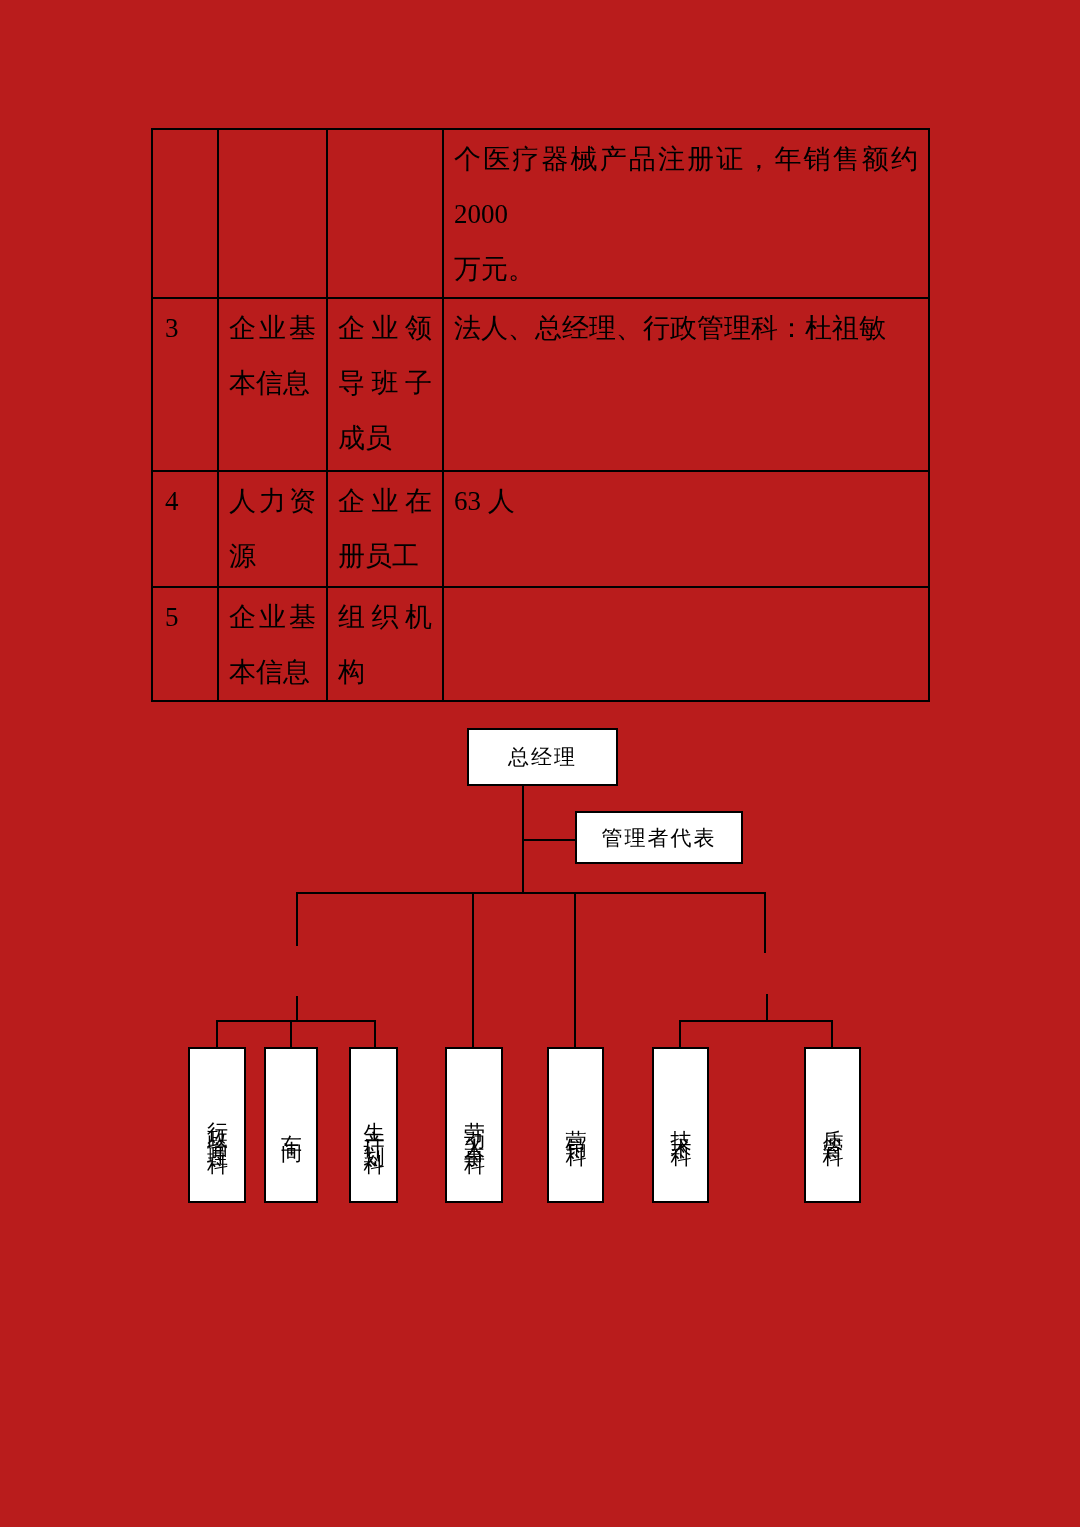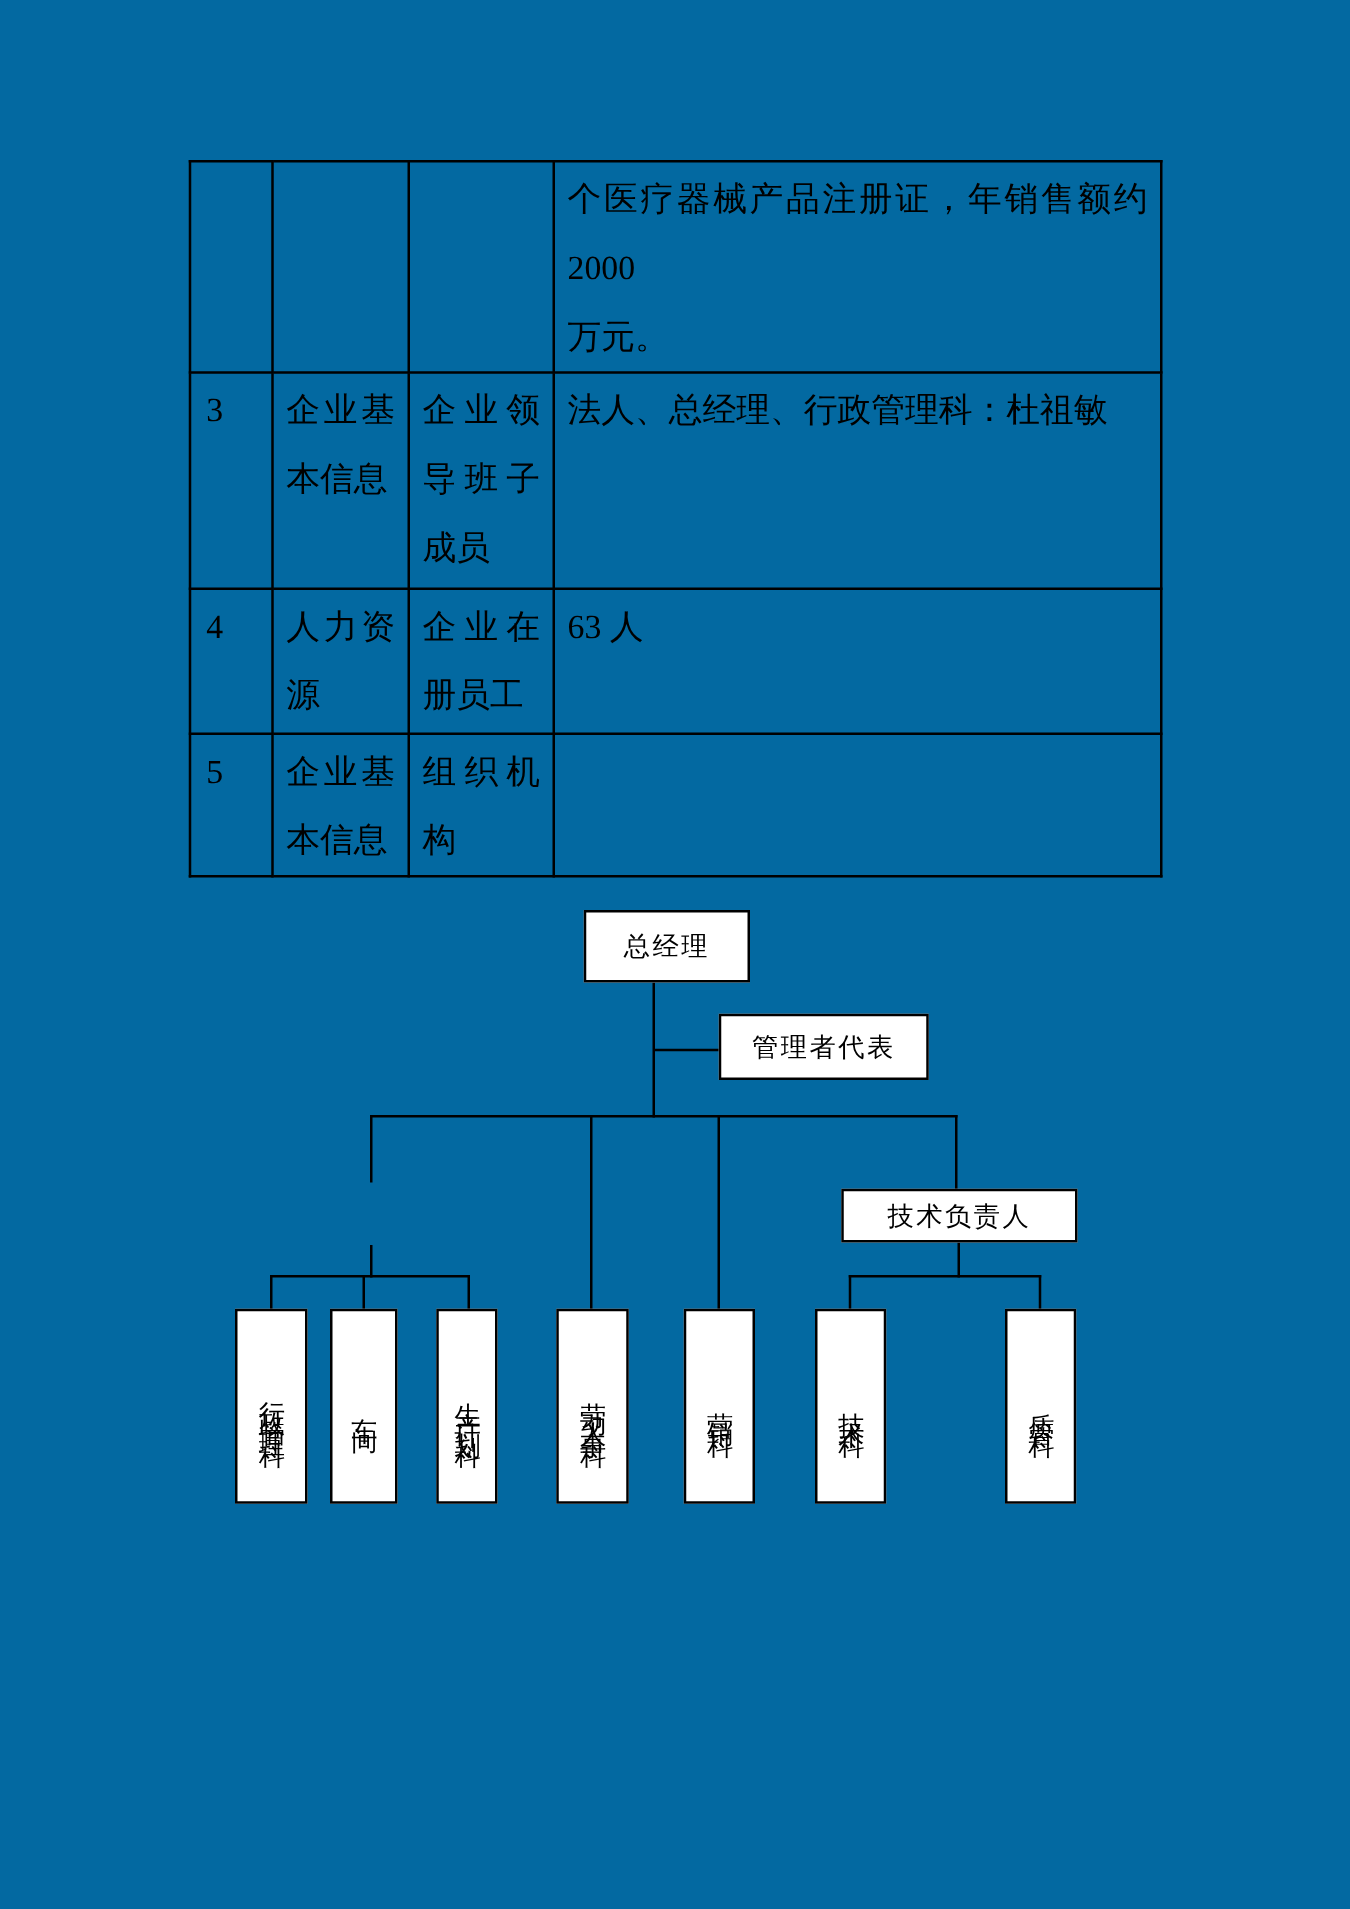--- a/index.html
+++ b/index.html
@@ -4,21 +4,21 @@
 <style>
   * { margin: 0; padding: 0; box-sizing: border-box; }
   html, body { background: #ffffff; }
   body {
     width: 1080px; height: 1527px;
     font-family: "Liberation Serif", "DejaVu Serif", serif;
     color: #000;
     position: relative;
     overflow: hidden;
   }
-  .page { position: absolute; left: 0; top: 0; width: 1080px; height: 1527px; background: #0369a1; }
+  .page { position: absolute; left: 0; top: 0; width: 1080px; height: 1527px; background: #b91c1c; }
 
   
   table.doc-table {
     position: absolute; left: 151px; top: 128px;
     border-collapse: collapse; table-layout: fixed;
     width: 777px;
   }
   table.doc-table td {
     border: 2px solid #000;
     vertical-align: top;
@@ -136,32 +136,29 @@
     <div class="hline" style="left:216px; top:1020px; width:160px; height:2px;"></div>
     <div class="vline" style="left:216px; top:1020px; width:2px; height:29px;"></div>
     <div class="vline" style="left:290px; top:1020px; width:2px; height:29px;"></div>
     <div class="vline" style="left:374px; top:1020px; width:2px; height:29px;"></div>
 
     <div class="vline" style="left:766px; top:994px; width:2px; height:28px;"></div>
     <div class="hline" style="left:679px; top:1020px; width:154px; height:2px;"></div>
     <div class="vline" style="left:679px; top:1020px; width:2px; height:29px;"></div>
     <div class="vline" style="left:831px; top:1020px; width:2px; height:29px;"></div>
 
-    <div class="obox" style="left:467px; top:728px; width:133px; height:58px;">
+    <div class="obox" style="left:467px; top:728px; width:151px; height:58px;">
       <span>总经理</span>
     </div>
 
     <div class="obox" style="left:575px; top:811px; width:168px; height:53px;text-align:right;">
       <span>管理者代表</span>
     </div>
 
 
-    <div class="obox" style="left:673px; top:951px; width:189px; height:43px;">
-      <span>技术负责人</span>
-    </div>
 
     <div class="obox" style="left:188px; top:1047px; width:58px; height:156px;">
       <span class="vtext">行政管理科</span>
     </div>
     <div class="obox" style="left:264px; top:1047px; width:54px; height:156px;">
       <span class="vtext">车间</span>
     </div>
     <div class="obox" style="left:349px; top:1047px; width:49px; height:156px;">
       <span class="vtext">生产计划科</span>
     </div>

